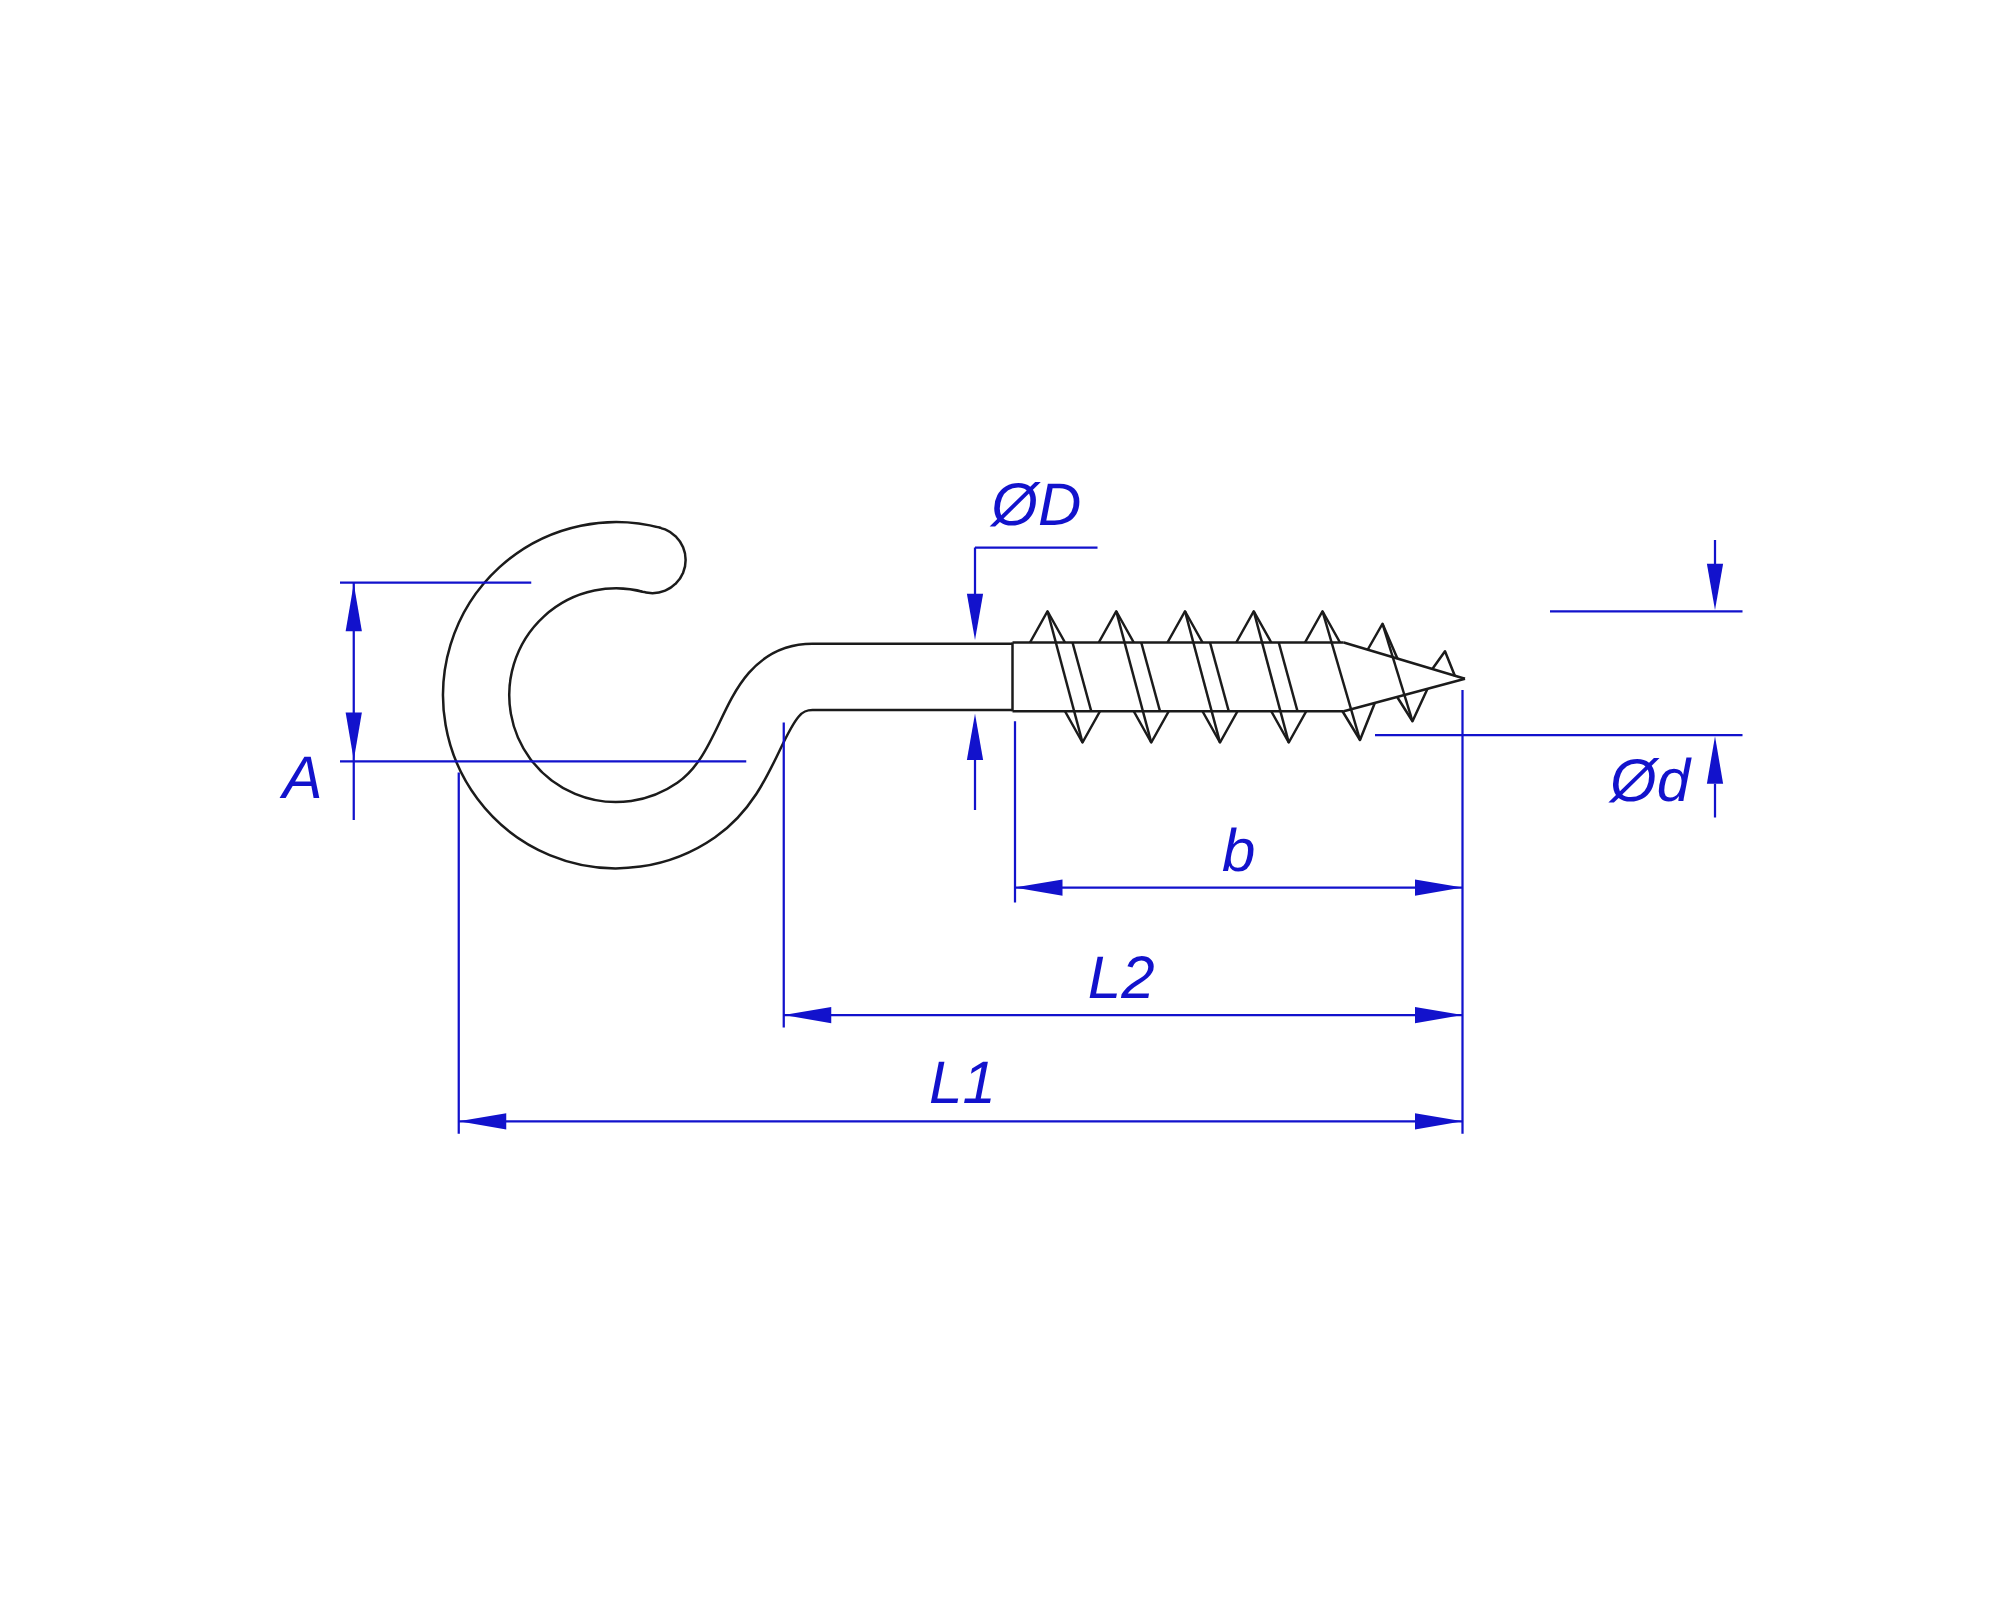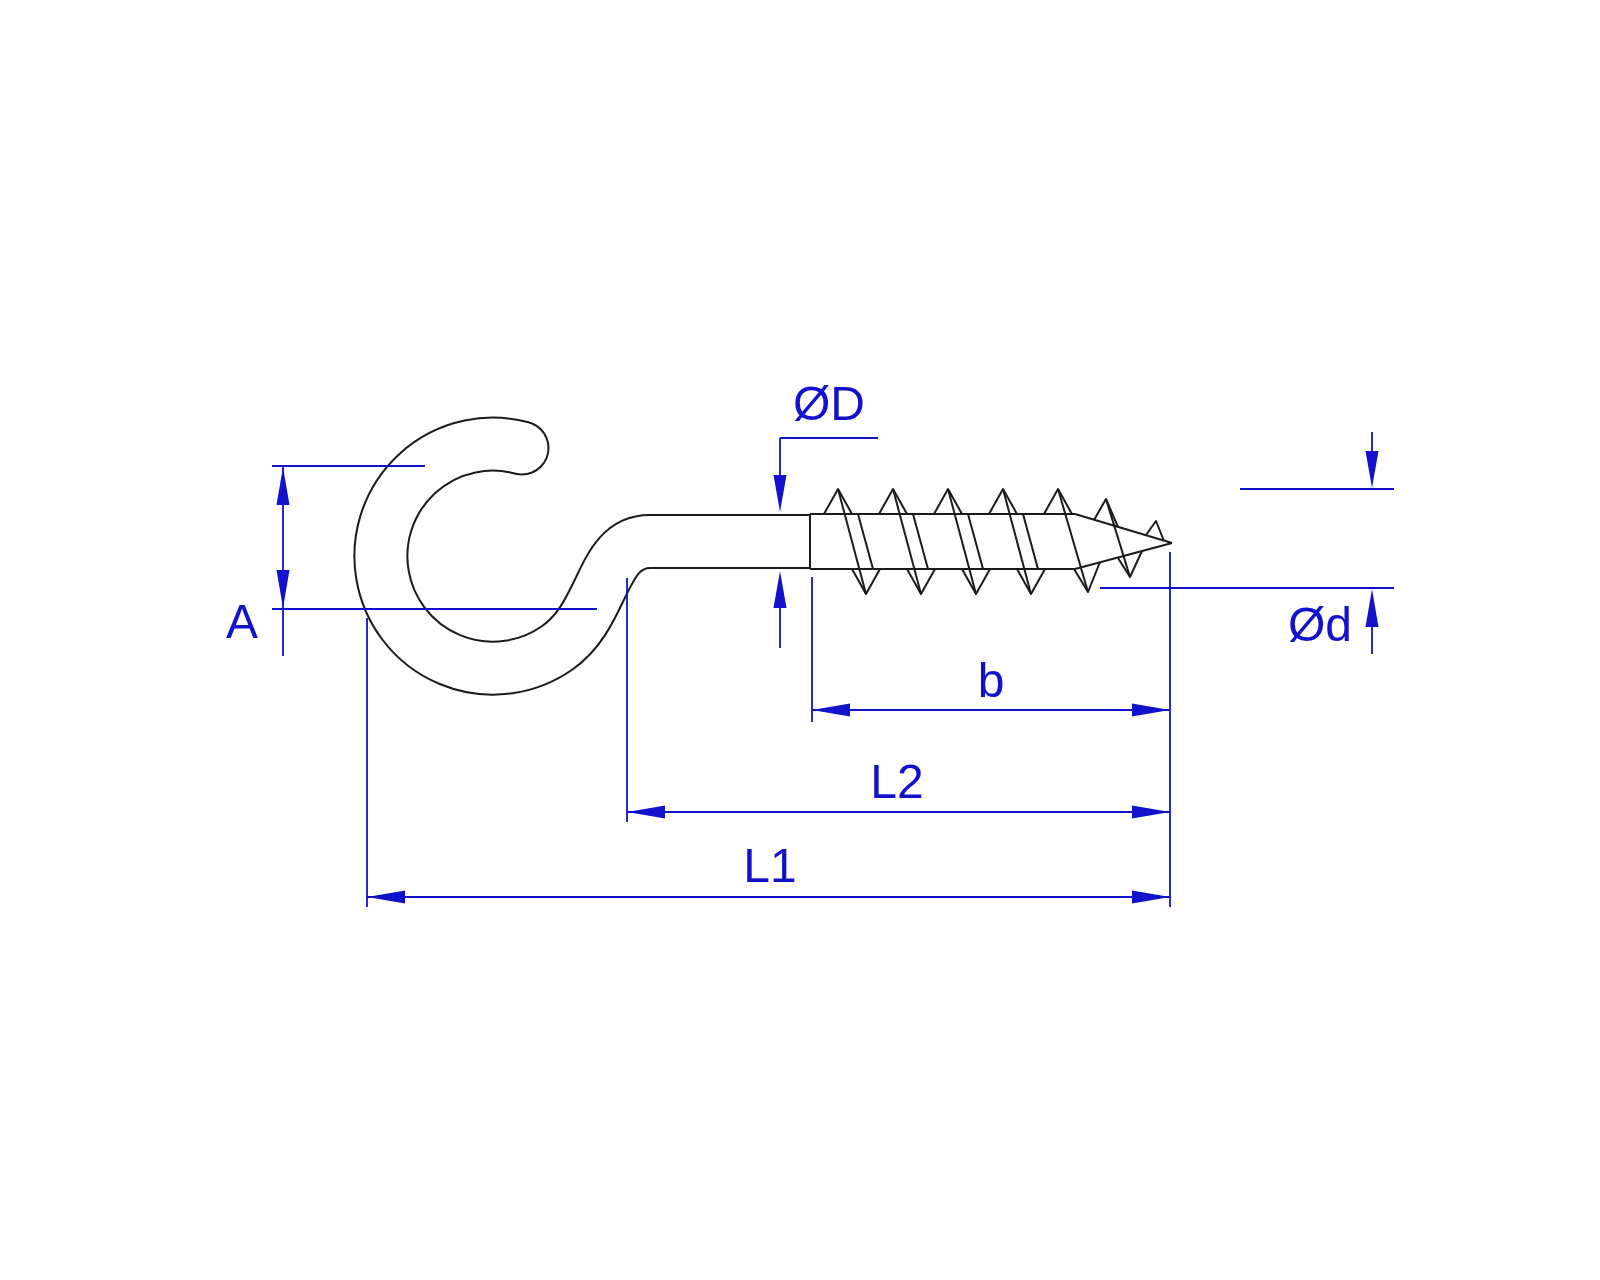--- a/index.html
+++ b/index.html
@@ -1,21 +1,21 @@
 <!DOCTYPE html>
 <html style="--color-dimension: #1212cc; --color-outline: #1b1b1b; --color-background: #ffffff;"><head>
 <meta charset="utf-8">
 <style>
   :root{
     --color-dimension:#1212cc;
     --color-outline:#1b1b1b;
     --color-background:#ffffff;
   }
   html,body{margin:0;padding:0;background:var(--color-background);}
-  .stage{width:1600px;height:1268px;background:var(--color-background);position:relative;overflow:hidden;}
+  .stage{width:1600px;height:1268px;background:var(--color-background);position:relative;overflow:hidden;font-style:italic;}
   svg{display:block;}
   .outline{stroke:var(--color-outline);stroke-width:2;fill:none;stroke-linejoin:round;}
   .body-black{stroke:var(--color-outline);stroke-width:55;fill:none;stroke-linecap:butt;stroke-linejoin:round;}
   .body-white{stroke:#ffffff;stroke-width:51;fill:none;stroke-linecap:butt;stroke-linejoin:round;}
   .dim{stroke:var(--color-dimension);stroke-width:1.8;fill:none;}
   .dim-arrow{fill:var(--color-dimension);stroke:none;}
   .dim-text{fill:var(--color-dimension);font-family:"Liberation Sans",sans-serif;font-size:48px;}
 </style>
 </head>
 <body>

